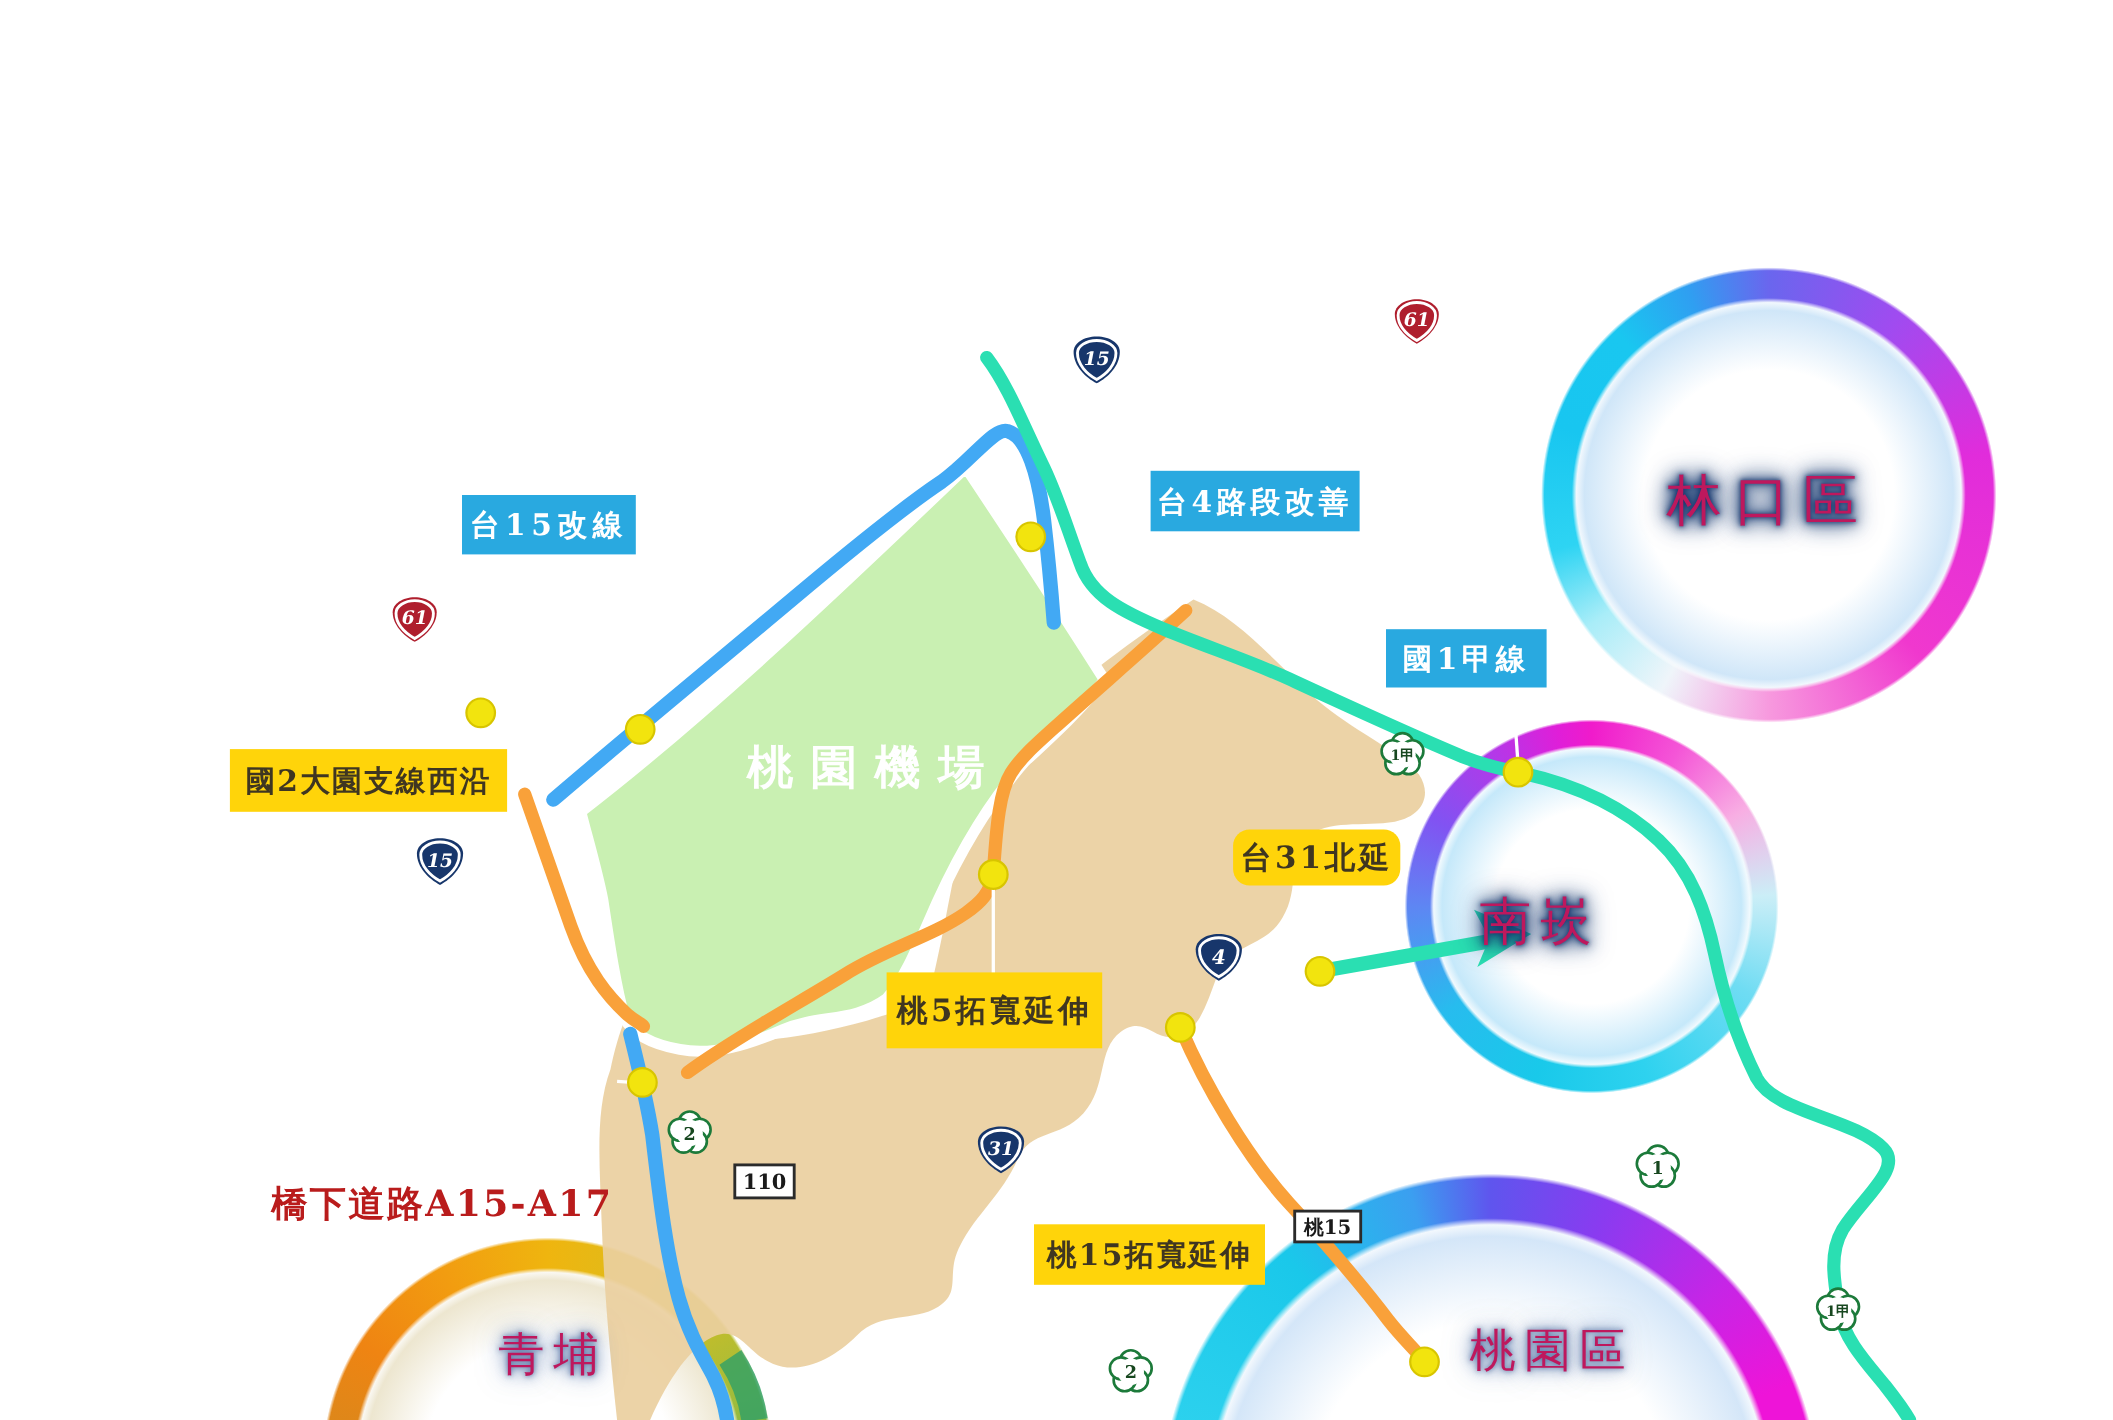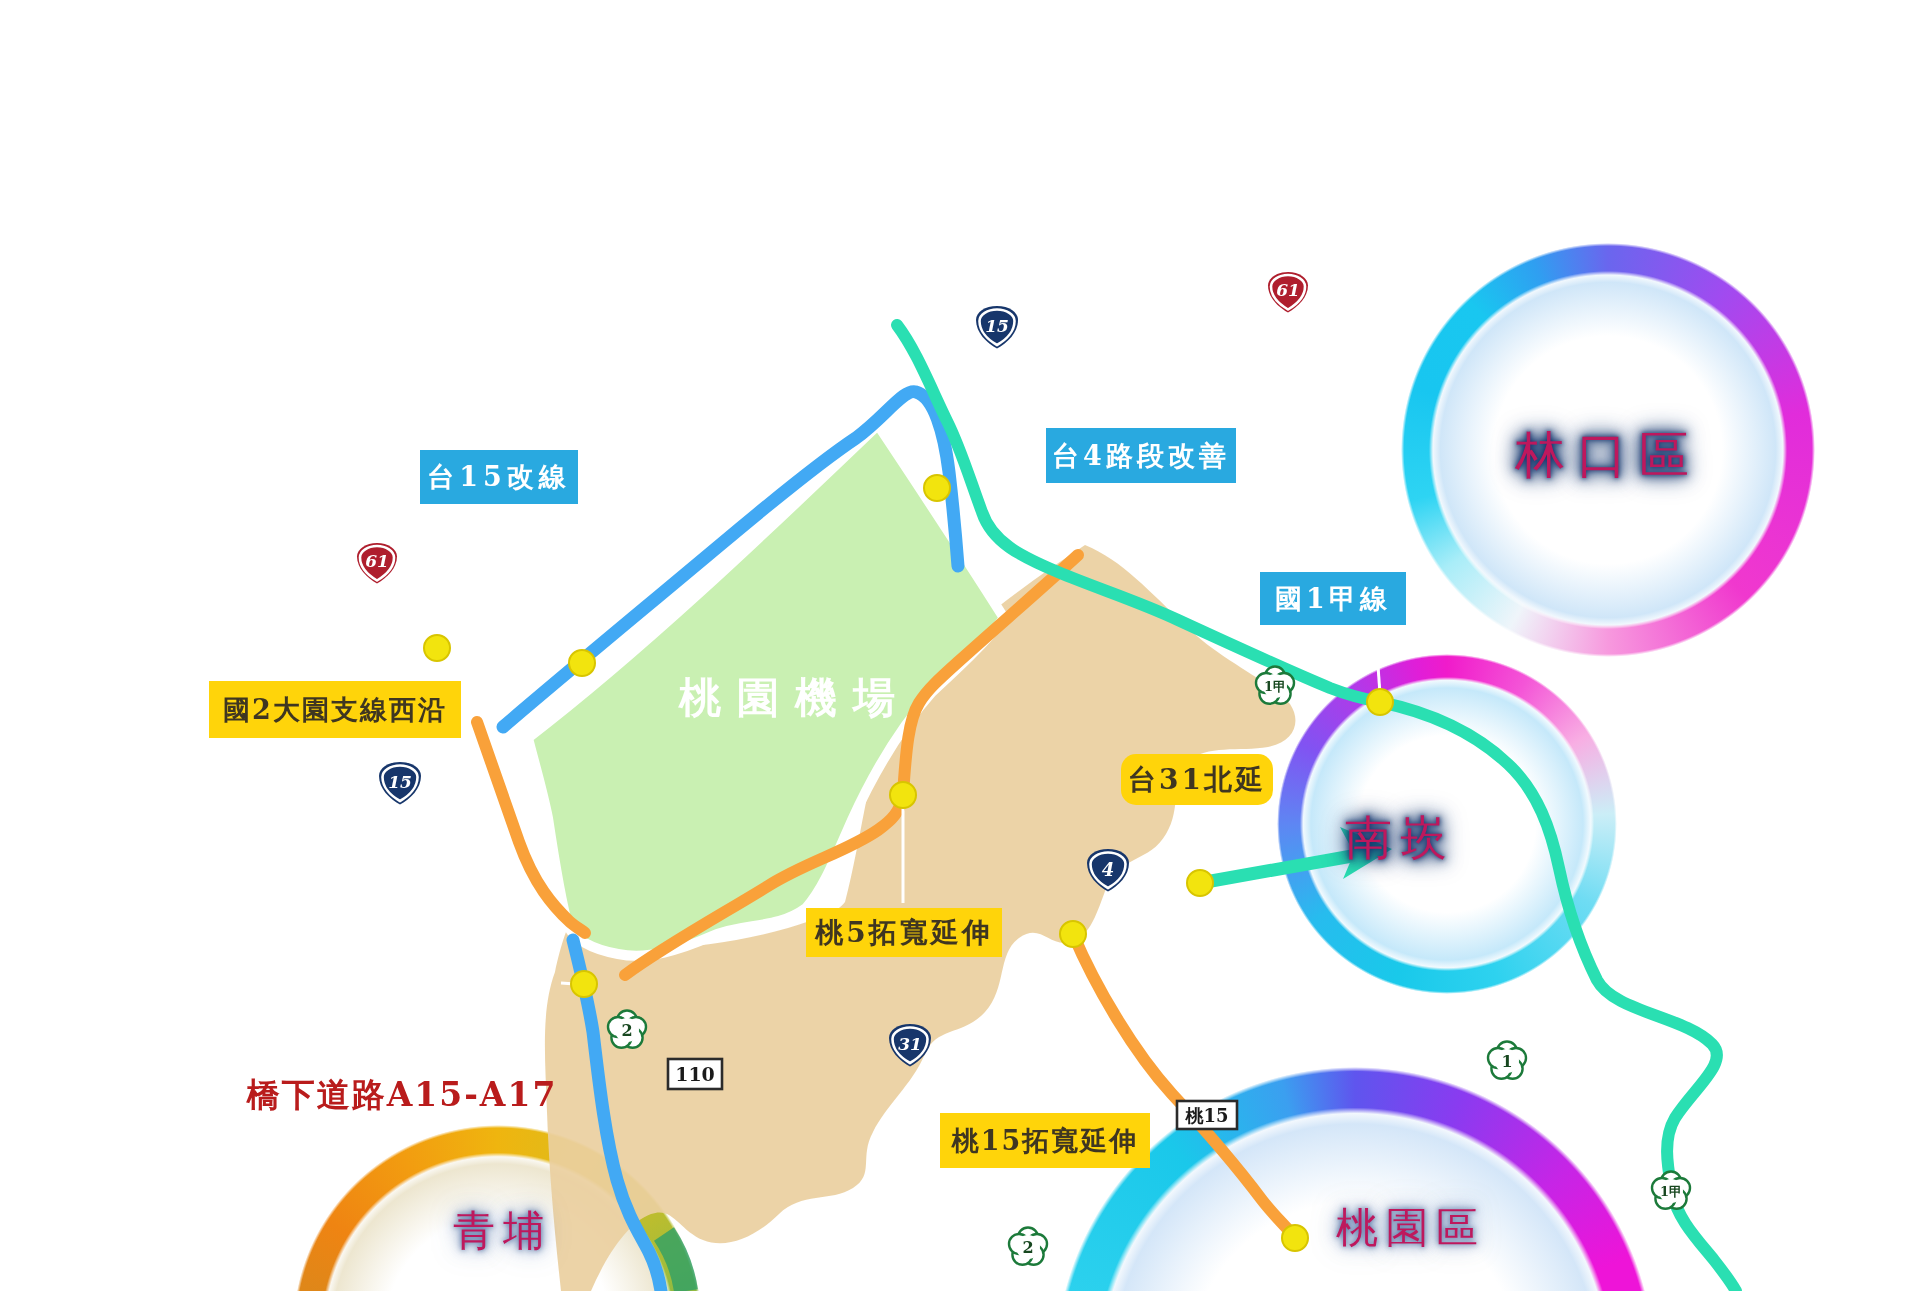--- a/index.html
+++ b/index.html
@@ -38,21 +38,21 @@
   .lbl{position:absolute;display:flex;align-items:center;justify-content:center;
        font-weight:bold;white-space:nowrap;z-index:40;}
   .lbl.cyan{background:#29a9e0;color:#fff;}
   .lbl.yellow{background:#ffd40a;color:#3f3621;}
   #lbl-tai15{left:420px;top:450px;width:158px;height:54px;font-size:27px;letter-spacing:5px;}
   #lbl-tai4{left:1046px;top:428px;width:190px;height:55px;font-size:27px;letter-spacing:4px;}
   #lbl-guo1a{left:1260px;top:572px;width:146px;height:53px;font-size:27px;letter-spacing:4px;}
   #lbl-mrt{left:225px;top:1029px;width:288px;height:43px;font-size:29px;letter-spacing:12px;}
   #lbl-guo2{left:173px;top:681px;width:252px;height:57px;font-size:27px;letter-spacing:2px;margin-left:36px;}
   #lbl-tai31{left:1121px;top:754px;width:152px;height:51px;font-size:28px;letter-spacing:3px;border-radius:15px;}
-  #lbl-tao5{left:806px;top:908px;width:196px;height:49px;font-size:28px;letter-spacing:3px;}
+  #lbl-tao5{left:806px;top:884px;width:196px;height:69px;font-size:28px;letter-spacing:3px;}
   #lbl-tao15{left:940px;top:1113px;width:210px;height:55px;font-size:27px;letter-spacing:2px;}
   #mrt-sub{position:absolute;left:402px;top:1095px;transform:translate(-50%,-50%);
     color:#b91c1c;font-weight:bold;font-size:33px;letter-spacing:2px;white-space:nowrap;z-index:40;}
   .z-land{z-index:10;} .z-ring{z-index:20;} .z-road{z-index:25;}
 </style>
 </head>
 <body>
 
 <div id="stage">
 

